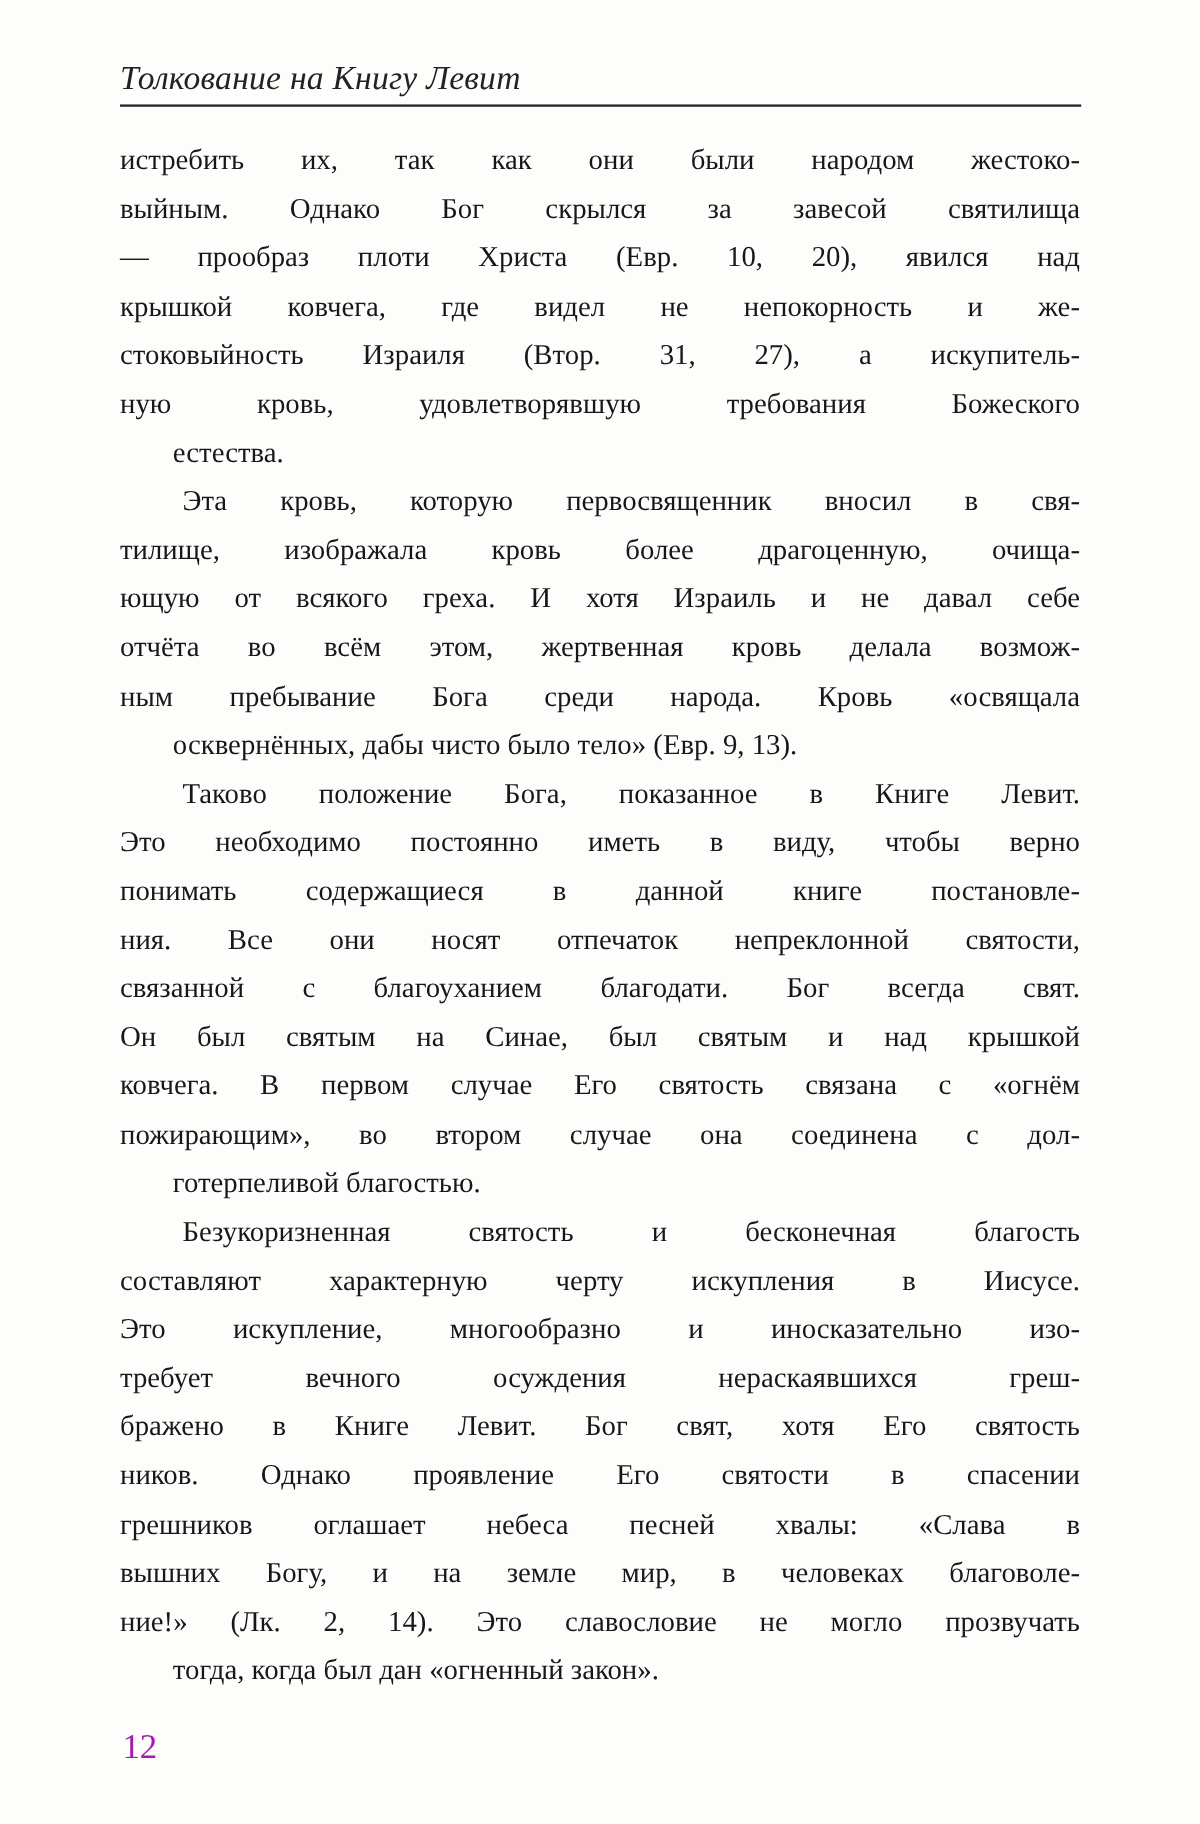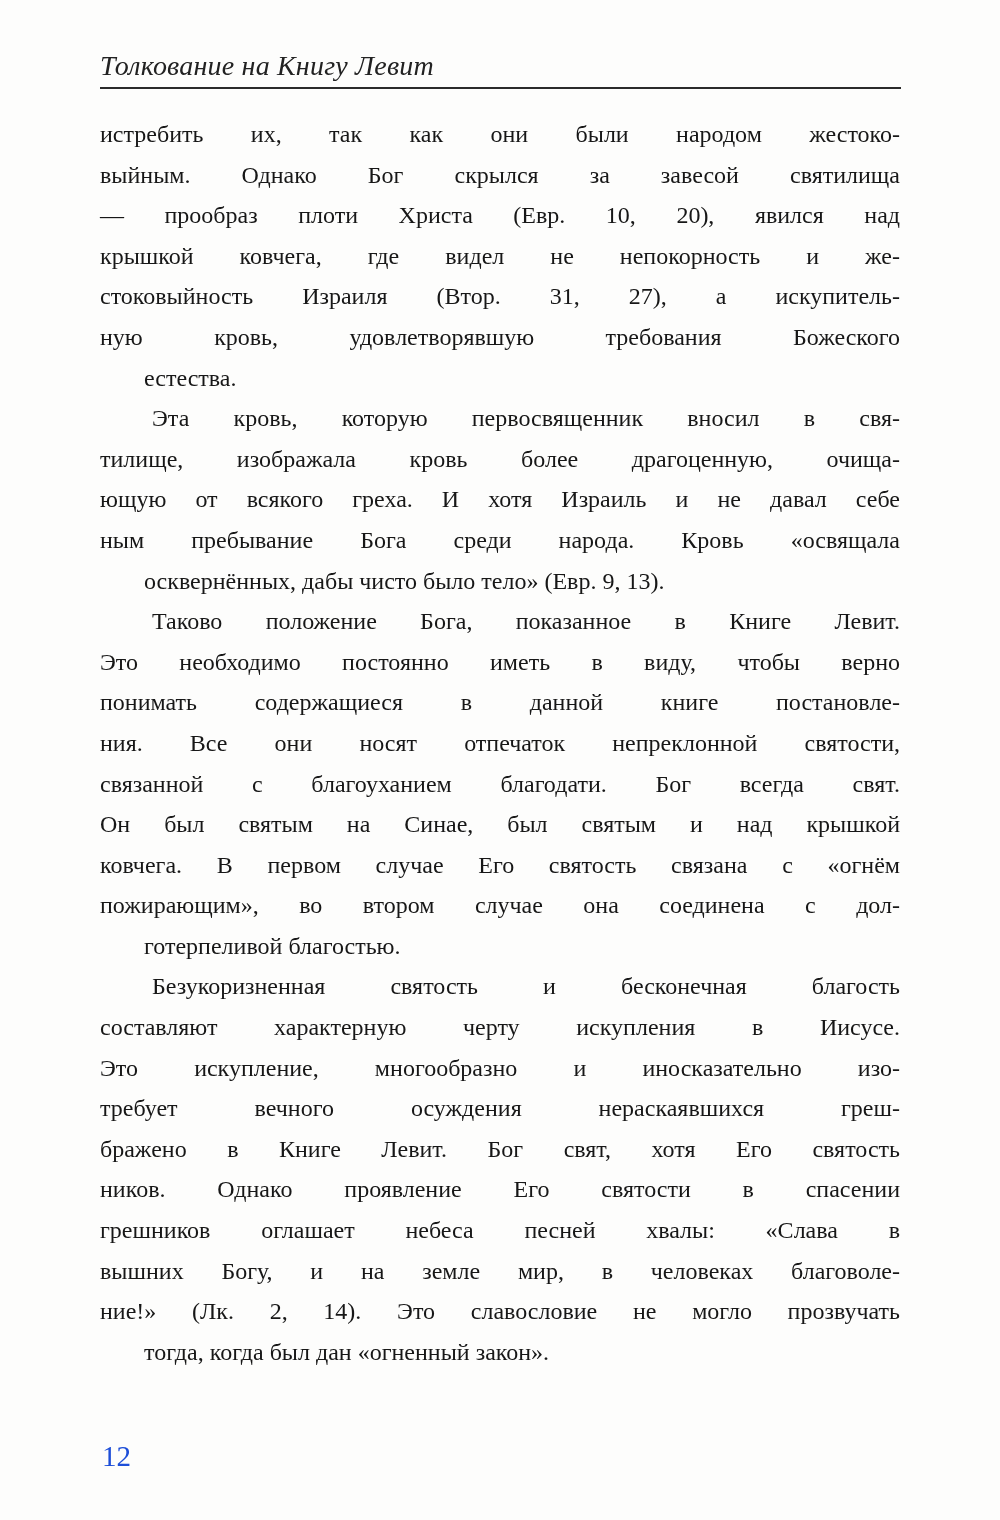--- a/index.html
+++ b/index.html
@@ -58,21 +58,21 @@
   .line.last {
     text-align-last: left;
     margin-left: 44px;
   }
   .page-number {
     position: absolute;
     left: 102px;
     top: 1440px;
     font-size: 29px;
     line-height: 32px;
-    color: #1d4ed8;
+    color: #a21caf;
   }
 </style>
 </head>
 <body>
 
 <div class="page">
 
   <div class="running-header">
     <div class="header-title">Толкование на Книгу Левит</div>
     <div class="header-rule"></div>
@@ -85,20 +85,21 @@
         <div class="line">— прообраз плоти Христа (Евр. 10, 20), явился над</div>
         <div class="line">крышкой ковчега, где видел не непокорность и же-</div>
         <div class="line">стоковыйность Израиля (Втор. 31, 27), а искупитель-</div>
         <div class="line">ную кровь, удовлетворявшую требования Божеского</div>
         <div class="line last">естества.</div>
       </div>
       <div class="paragraph">
         <div class="line indent">Эта кровь, которую первосвященник вносил в свя-</div>
         <div class="line">тилище, изображала кровь более драгоценную, очища-</div>
         <div class="line">ющую от всякого греха. И хотя Израиль и не давал себе</div>
+        <div class="line">отчёта во всём этом, жертвенная кровь делала возмож-</div>
         <div class="line">ным пребывание Бога среди народа. Кровь «освящала</div>
         <div class="line last">осквернённых, дабы чисто было тело» (Евр. 9, 13).</div>
       </div>
       <div class="paragraph">
         <div class="line indent">Таково положение Бога, показанное в Книге Левит.</div>
         <div class="line">Это необходимо постоянно иметь в виду, чтобы верно</div>
         <div class="line">понимать содержащиеся в данной книге постановле-</div>
         <div class="line">ния. Все они носят отпечаток непреклонной святости,</div>
         <div class="line">связанной с благоуханием благодати. Бог всегда свят.</div>
         <div class="line">Он был святым на Синае, был святым и над крышкой</div>

